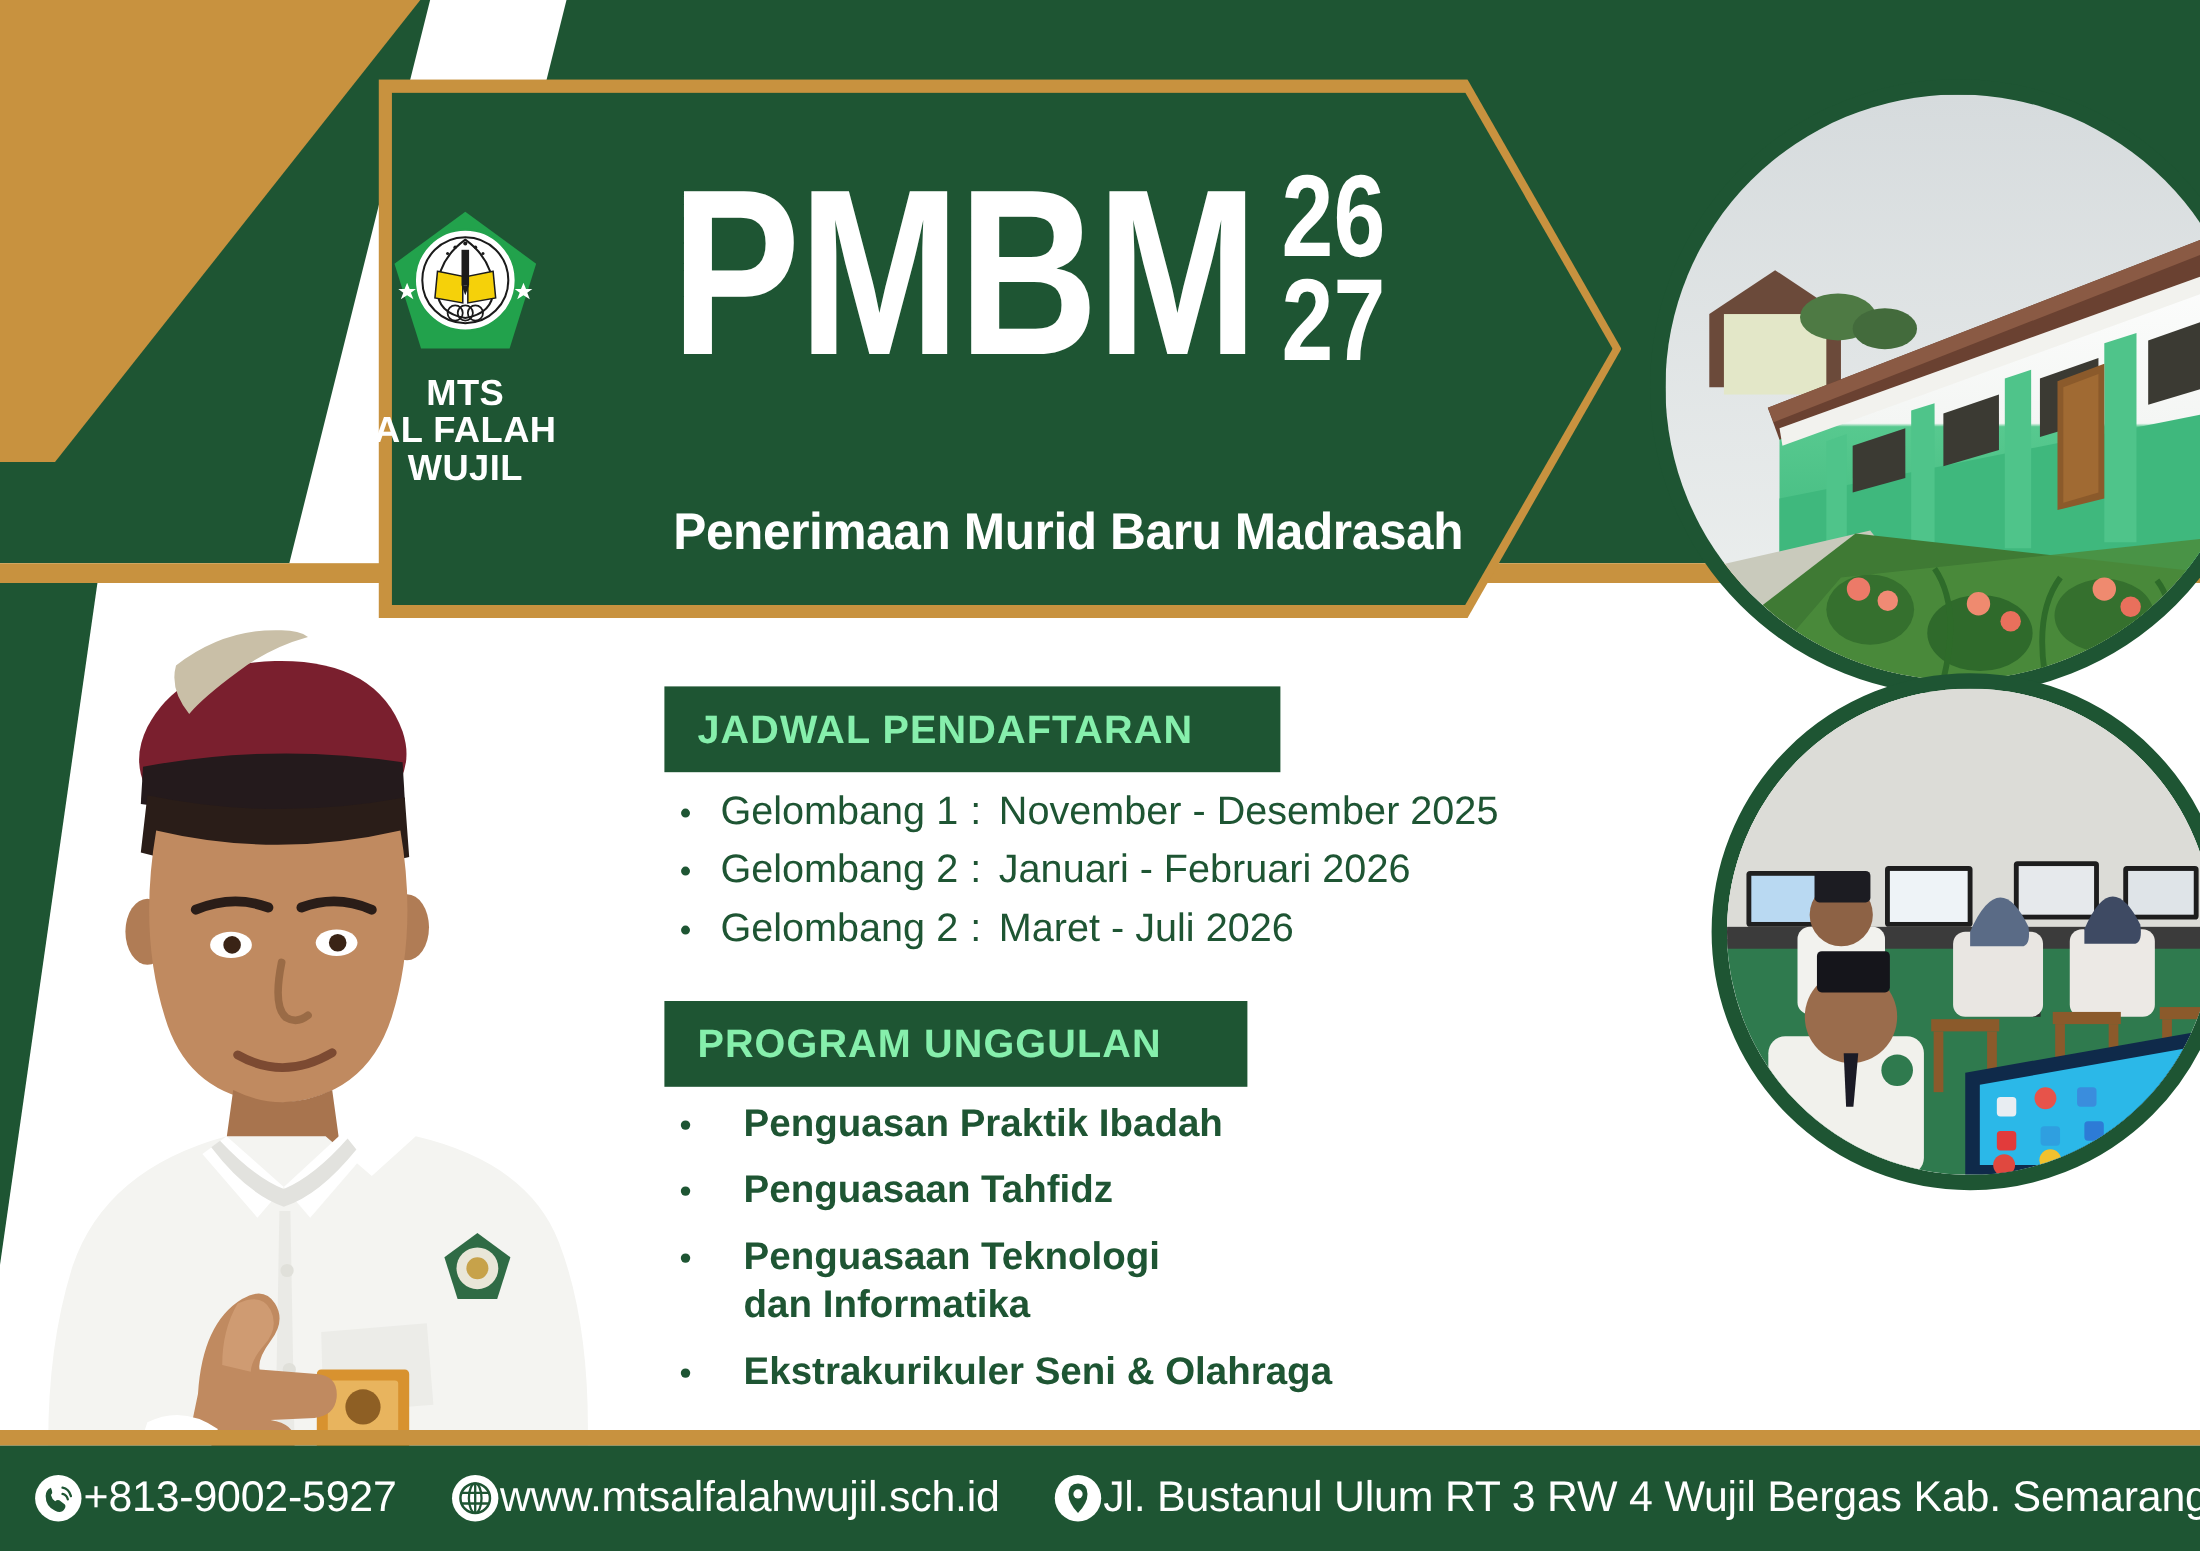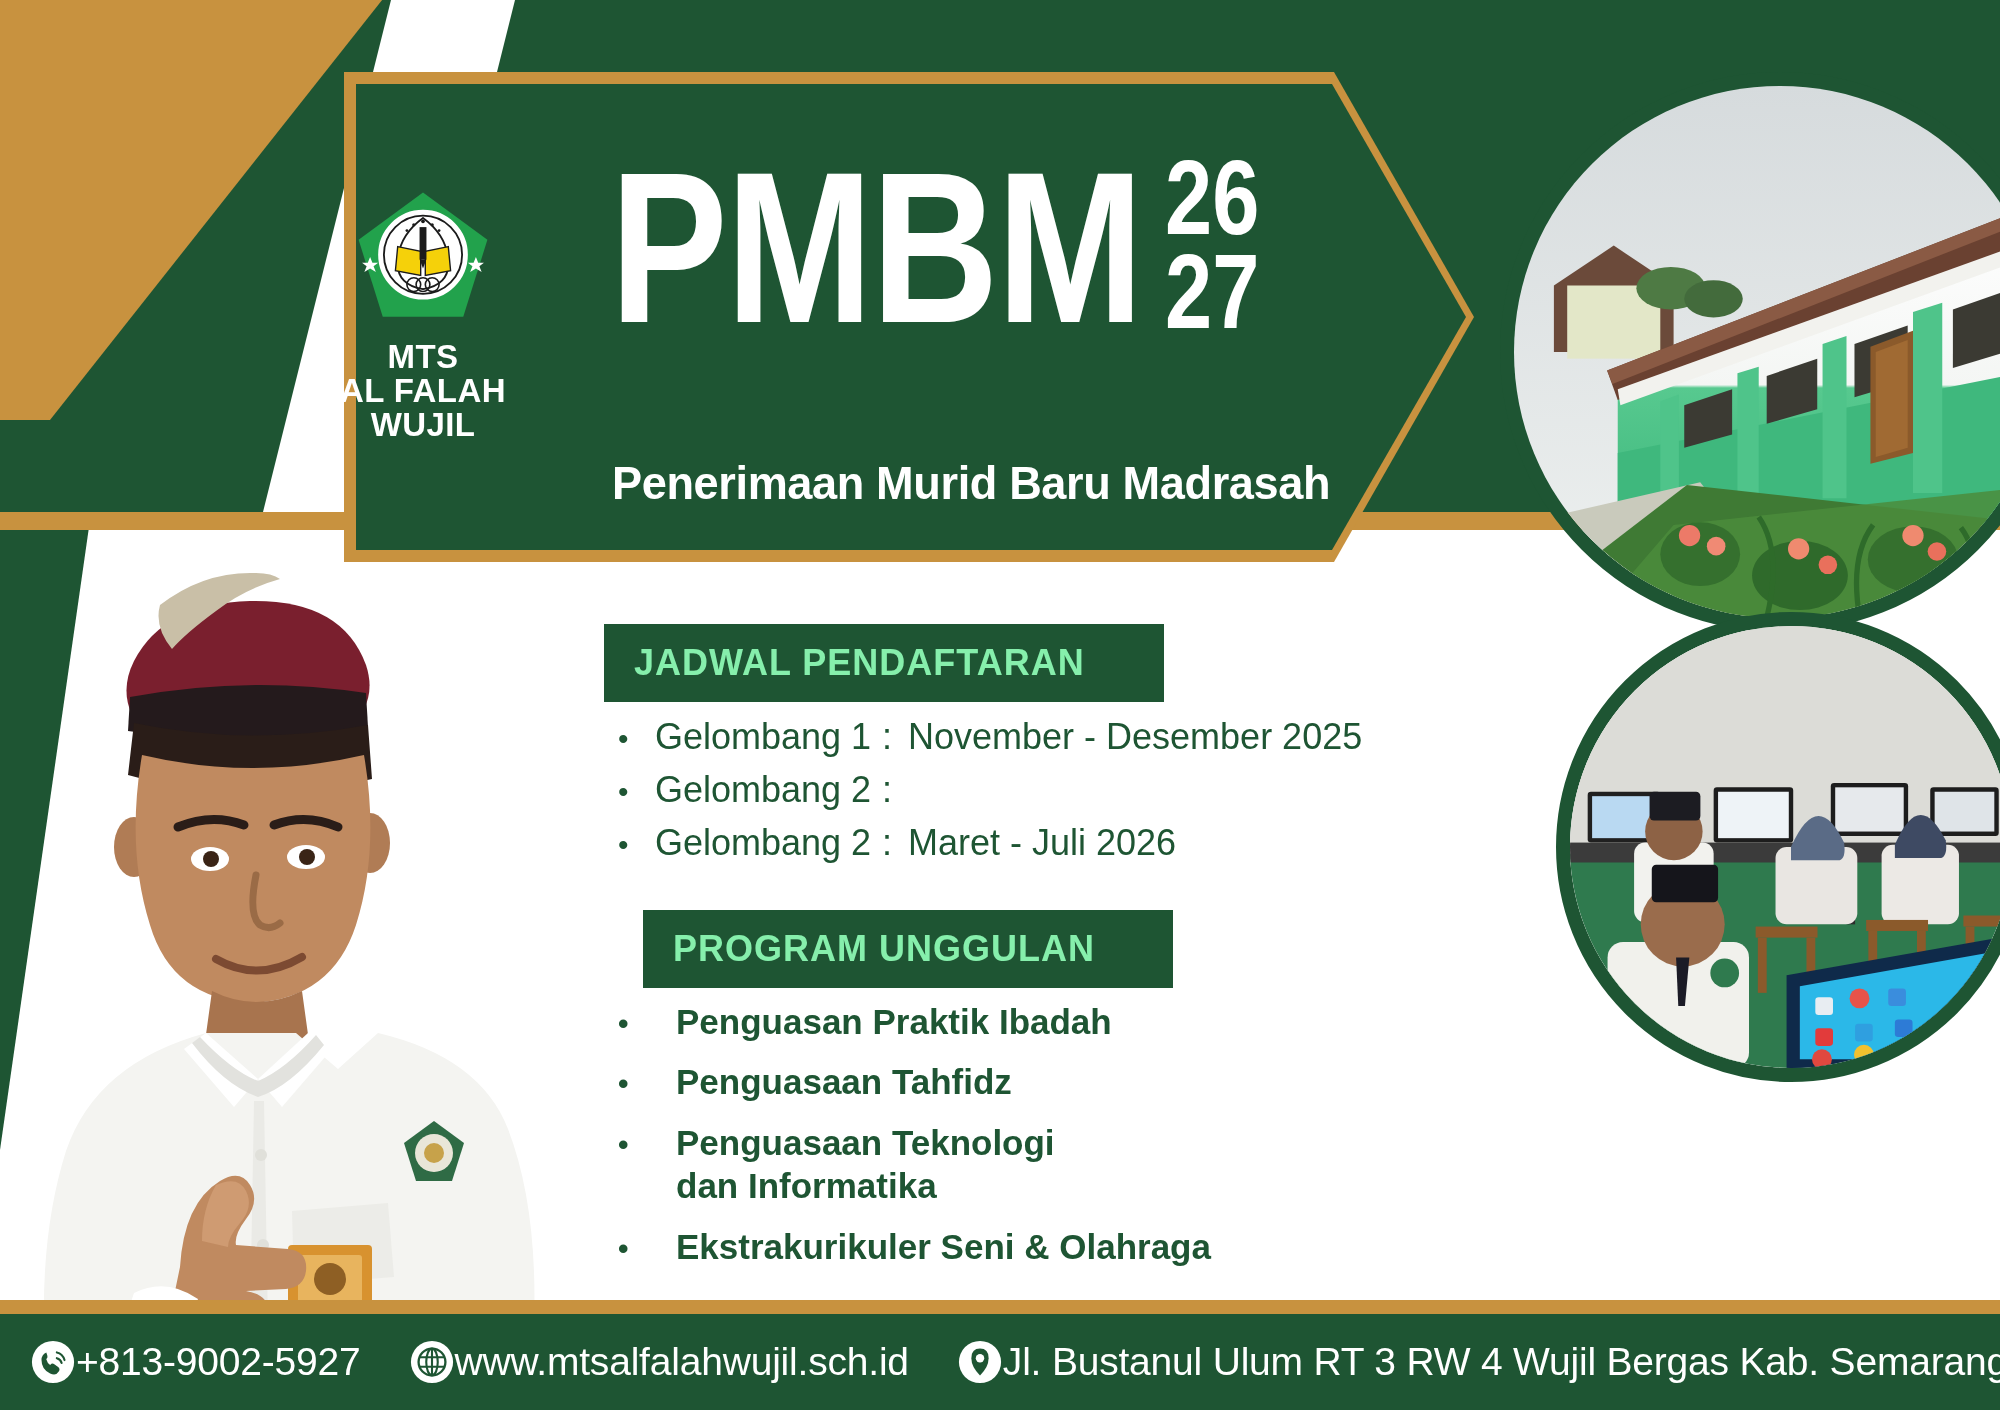--- a/index.html
+++ b/index.html
@@ -113,21 +113,21 @@
   }
 
   
   .sec-head{
     position:absolute; z-index:12;
     background:#1e5533; color:#86efac; font-weight:bold;
     font-size:36px; letter-spacing:1px;
     padding:18px 32px 18px 30px;
   }
   #sec-jadwal{ left:604px; top:624px; width:560px; }
-  #sec-program{ left:604px; top:910px; width:530px;margin-left:39px; }
+  #sec-program{ left:604px; top:910px; width:530px; }
 
   
   .list{ position:absolute; z-index:12; color:#1e5533; }
   #list-jadwal{ left:618px; top:716px; width:900px; }
   #list-program{ left:618px; top:1000px; width:760px; }
 
   .row{ display:flex; align-items:baseline; margin-bottom:11px; font-size:36px; }
   .bullet{ width:26px; flex:0 0 26px; font-size:30px; line-height:1; }
   .label{ font-weight:normal; width:238px; flex:0 0 238px;text-align:center; }
   .colon{ width:26px; flex:0 0 26px; }
@@ -378,20 +378,21 @@
     <div class="row">
       <span class="bullet">•</span>
       <span class="label">Gelombang 1</span>
       <span class="colon">:</span>
       <span class="value">November - Desember 2025</span>
     </div>
     <div class="row">
       <span class="bullet">•</span>
       <span class="label">Gelombang 2</span>
       <span class="colon">:</span>
+      <span class="value">Januari - Februari 2026</span>
     </div>
     <div class="row">
       <span class="bullet">•</span>
       <span class="label">Gelombang 2</span>
       <span class="colon">:</span>
       <span class="value">Maret - Juli 2026</span>
     </div>
   </div>
 
   <div class="sec-head" id="sec-program">PROGRAM UNGGULAN</div>

